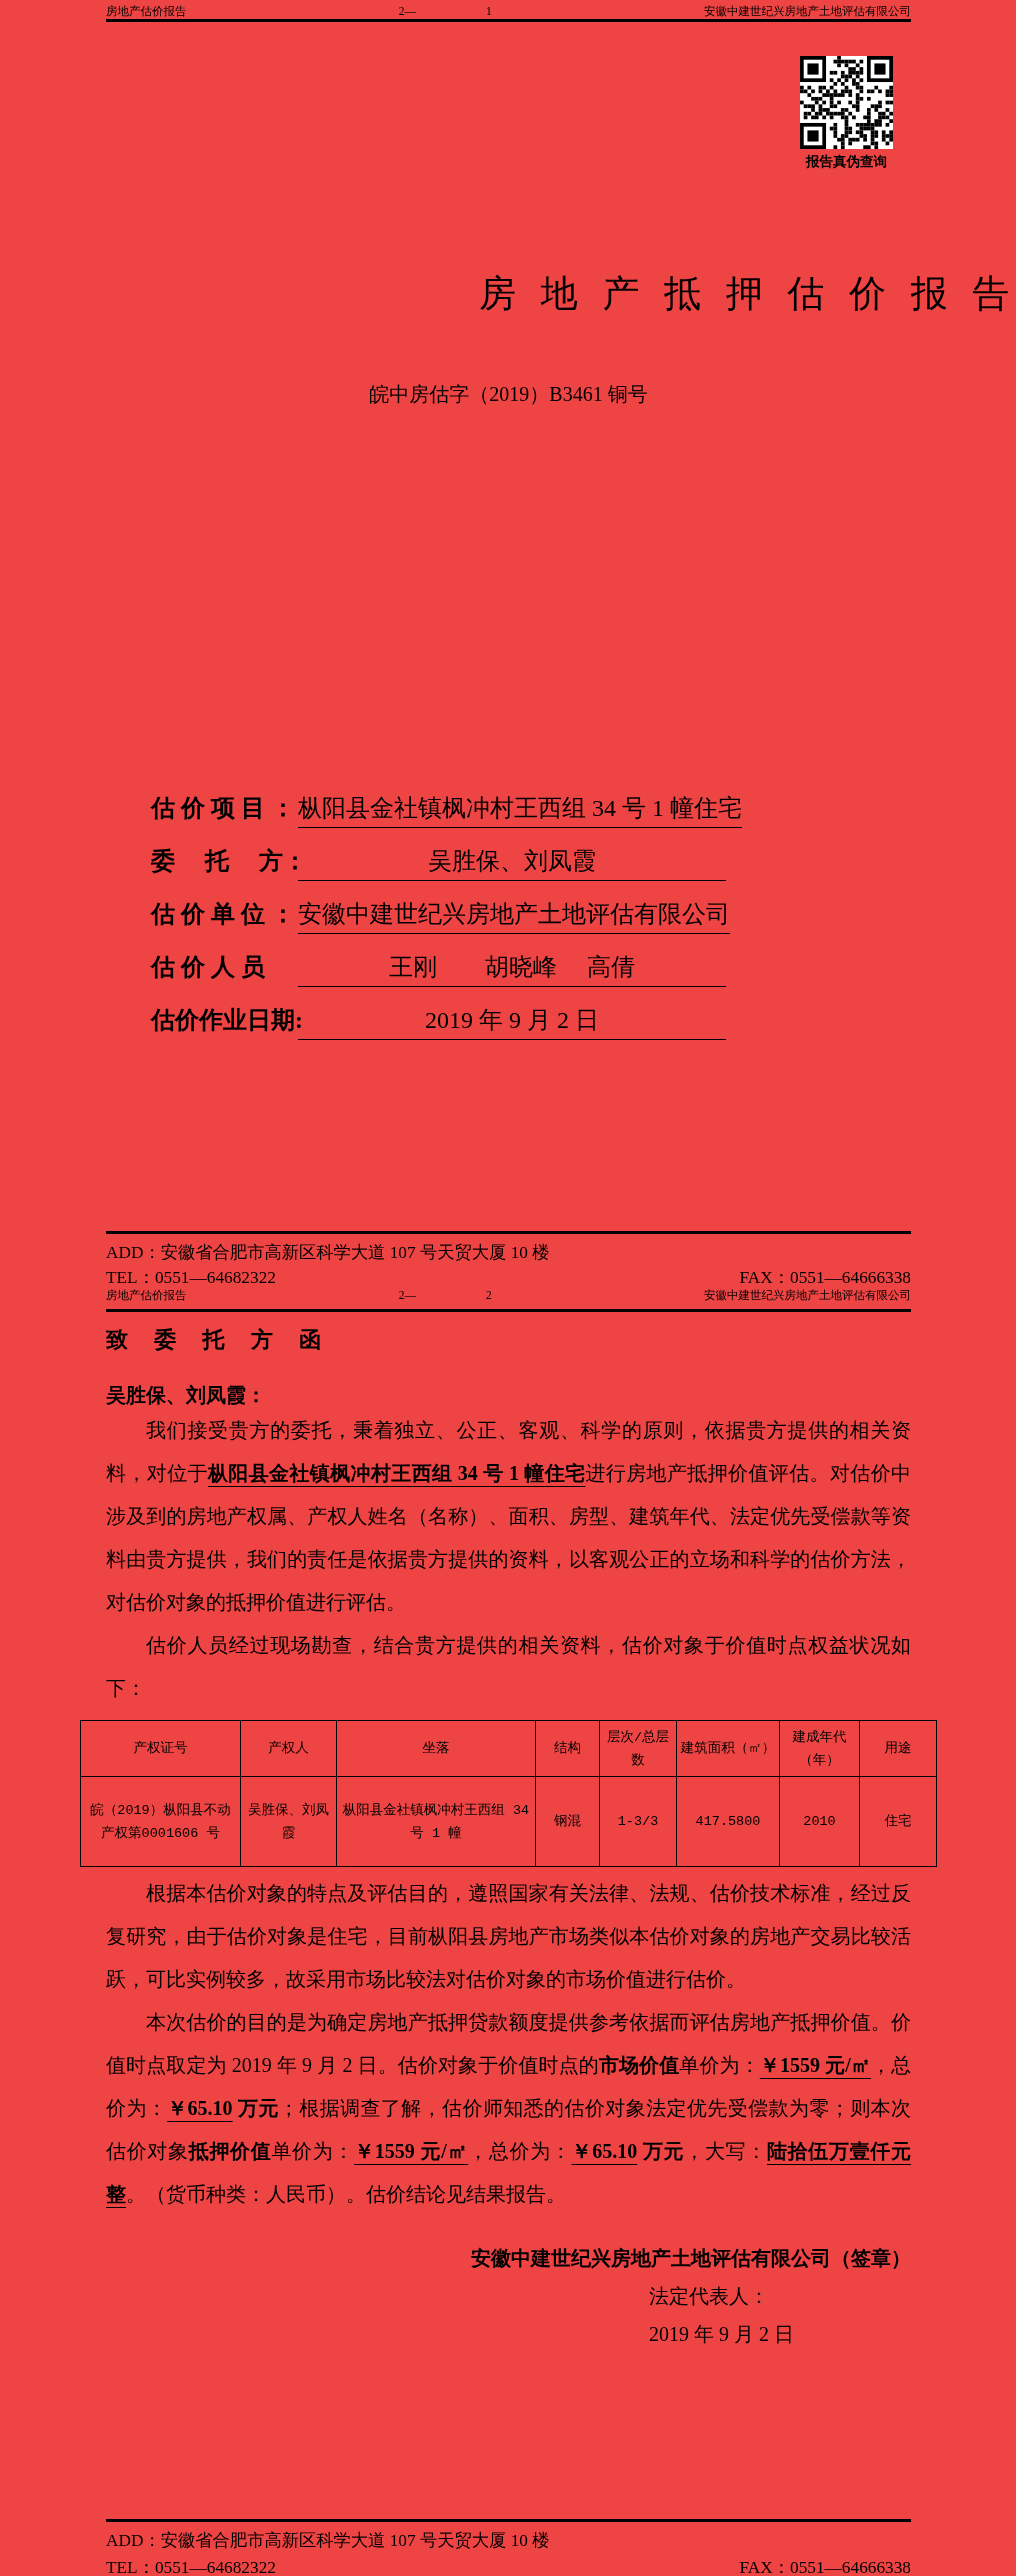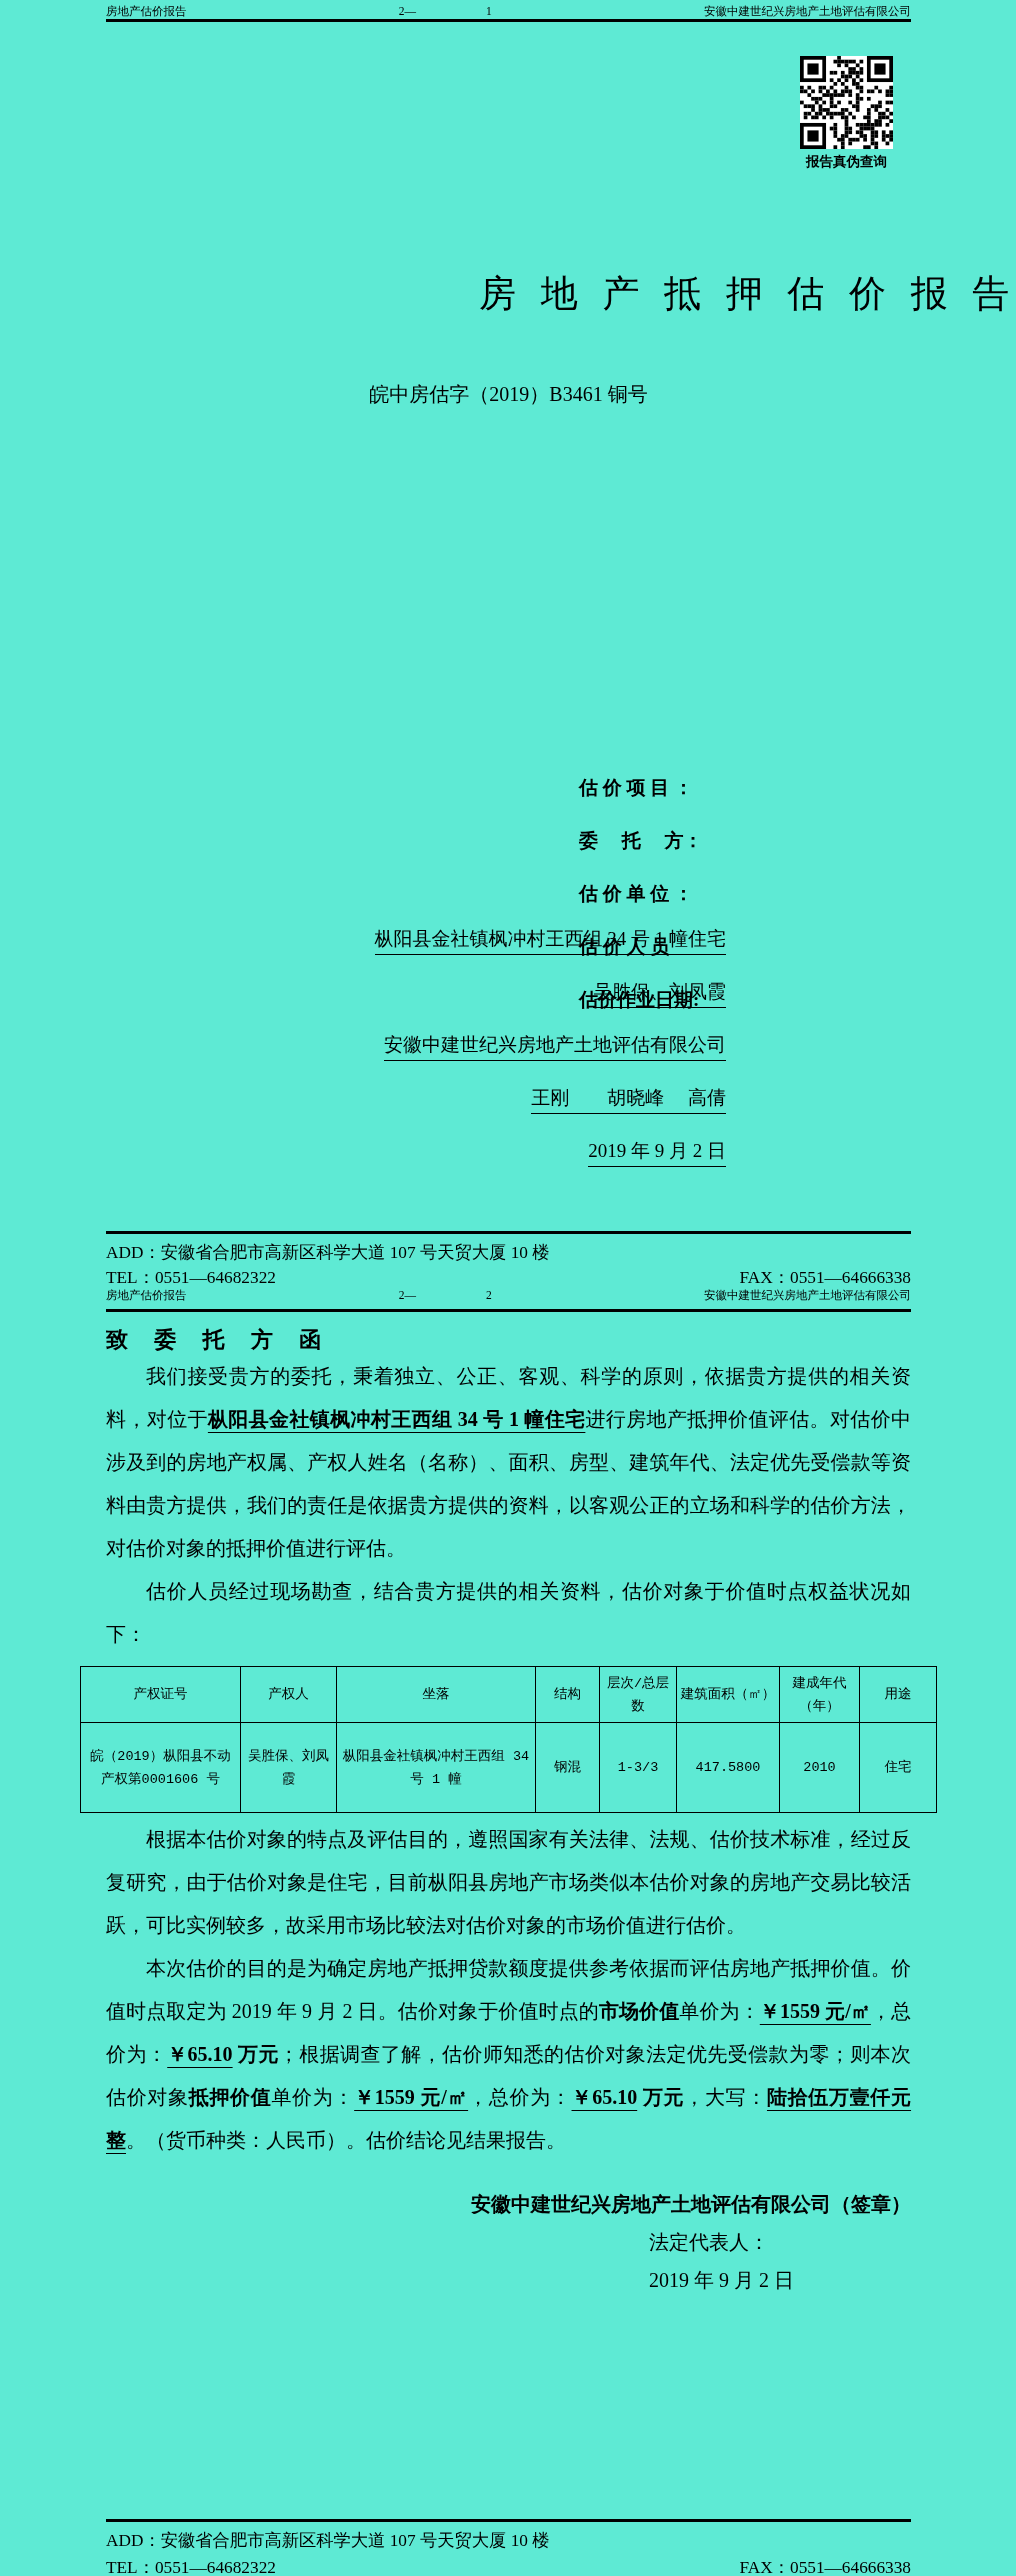--- a/index.html
+++ b/index.html
@@ -1,36 +1,36 @@
 <!DOCTYPE html>
 <html style="font-size:10.3px"><head>
 <meta charset="utf-8">
 <style>
   html,body{margin:0;padding:0;background:#fff;}
   .sheet{
-    position:relative;width:1017px;height:2576px;background:#5eead4;color:#000;
+    position:relative;width:1017px;height:2576px;background:#ef4444;color:#000;
     font-family:"Liberation Serif","DejaVu Serif",serif;overflow:hidden;
   }
   
   .pgheader{
     position:absolute;left:106px;width:805px;display:flex;justify-content:space-between;
     align-items:baseline;font-size:11.5px;line-height:14px;
   }
   .pgheader .mid span.pfx{margin-right:70px;}
   .hrule{position:absolute;left:106px;width:805px;height:2.6px;background:#000;}
   .fline{position:absolute;left:106px;width:805px;font-size:17.3px;line-height:22px;}
   .telrow{display:flex;justify-content:space-between;}
   
   .qr{position:absolute;left:800px;top:56px;}
   .qrcap{position:absolute;left:795px;top:153px;width:103px;text-align:center;font-weight:bold;font-size:13.5px;}
   
   .title{position:absolute;left:0;top:269px;width:100%;text-align:right;font-size:37px;font-weight:normal;letter-spacing:7.7px;white-space:pre;}
   .subtitle{position:absolute;left:0;top:381px;width:100%;text-align:center;font-size:20px;white-space:pre;}
   .fields{position:absolute;left:151px;top:775px;width:575px;}
-  .frow{display:flex;align-items:flex-end;height:53px;font-size:19px;flex-direction:column;}
+  .frow{display:flex;align-items:flex-end;height:53px;font-size:24px;}
   .flabel{font-weight:bold;white-space:pre;width:147px;flex:0 0 147px;padding-bottom:3.8px;}
   .fval{flex:1;border-bottom:1.9px solid #000;text-align:center;padding-bottom:2.6px;white-space:pre;}
   
   .body2{position:absolute;left:106px;top:1324px;width:805px;font-size:20px;}
   .h2title{text-align:left;font-weight:bold;font-size:22px;letter-spacing:5.1px;line-height:31px;white-space:pre;}
   .salutation{margin-top:27px;font-weight:bold;line-height:27px;}
   .para{margin:0;text-align:justify;text-indent:2em;line-height:43px;}
   .sb{font-weight:bold;}
   .su{text-decoration:underline;text-underline-offset:5.8px;text-decoration-thickness:1.3px;}
   table.prop{
@@ -302,20 +302,21 @@
 
   <div class="pgheader" style="top:1288px">
     <span>房地产估价报告</span>
     <span class="mid"><span class="pfx">2—</span><span>2</span></span>
     <span>安徽中建世纪兴房地产土地评估有限公司</span>
   </div>
   <div class="hrule" style="top:1309px"></div>
 
   <div class="body2">
     <div class="h2title">致  委  托  方  函</div>
+    <div class="salutation">吴胜保、刘凤霞：</div>
     <p class="para"><span>我们接受贵方的委托，秉着独立、公正、客观、科学的原则，依据贵方提供的相关资料，对位于</span><span class="sb su">枞阳县金社镇枫冲村王西组 34 号 1 幢住宅</span><span>进行房地产抵押价值评估。对估价中涉及到的房地产权属、产权人姓名（名称）、面积、房型、建筑年代、法定优先受偿款等资料由贵方提供，我们的责任是依据贵方提供的资料，以客观公正的立场和科学的估价方法，对估价对象的抵押价值进行评估。</span></p>
     <p class="para">估价人员经过现场勘查，结合贵方提供的相关资料，估价对象于价值时点权益状况如下：</p>
 
     <table class="prop">
       <colgroup>
         <col style="width:160px">
           <col style="width:96px">
           <col style="width:199px">
           <col style="width:64px">
         <col style="width:77px">

